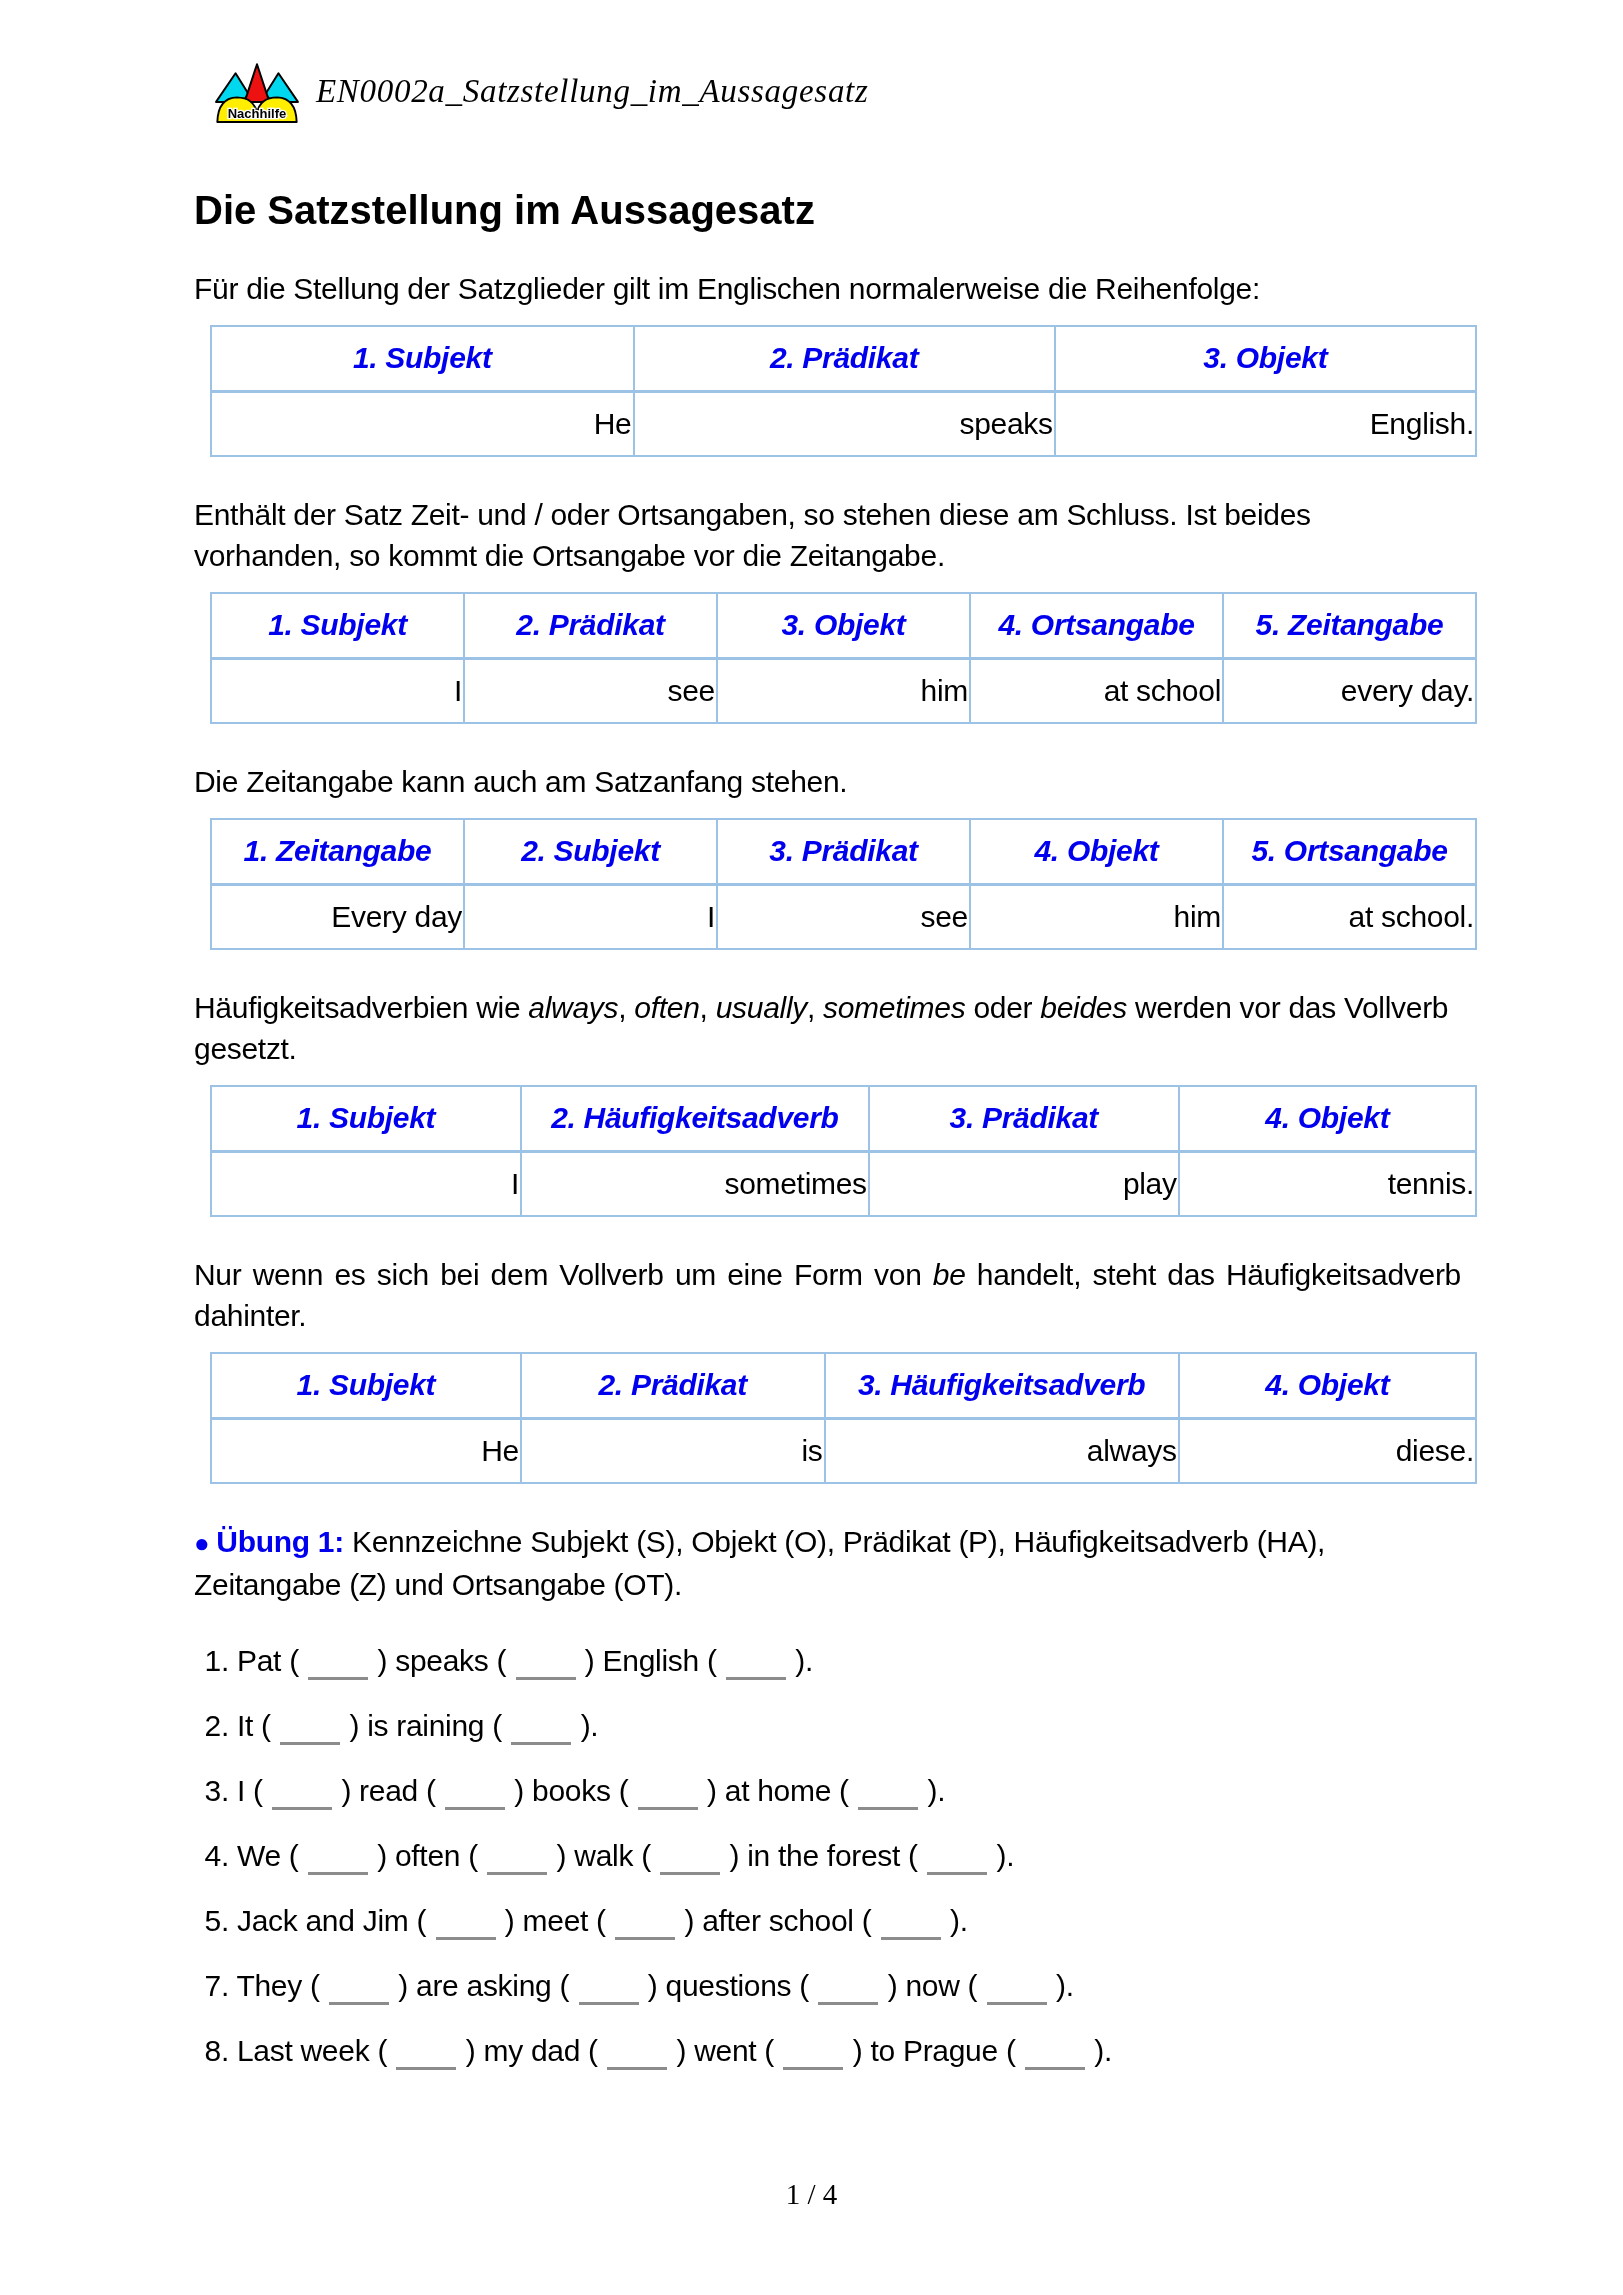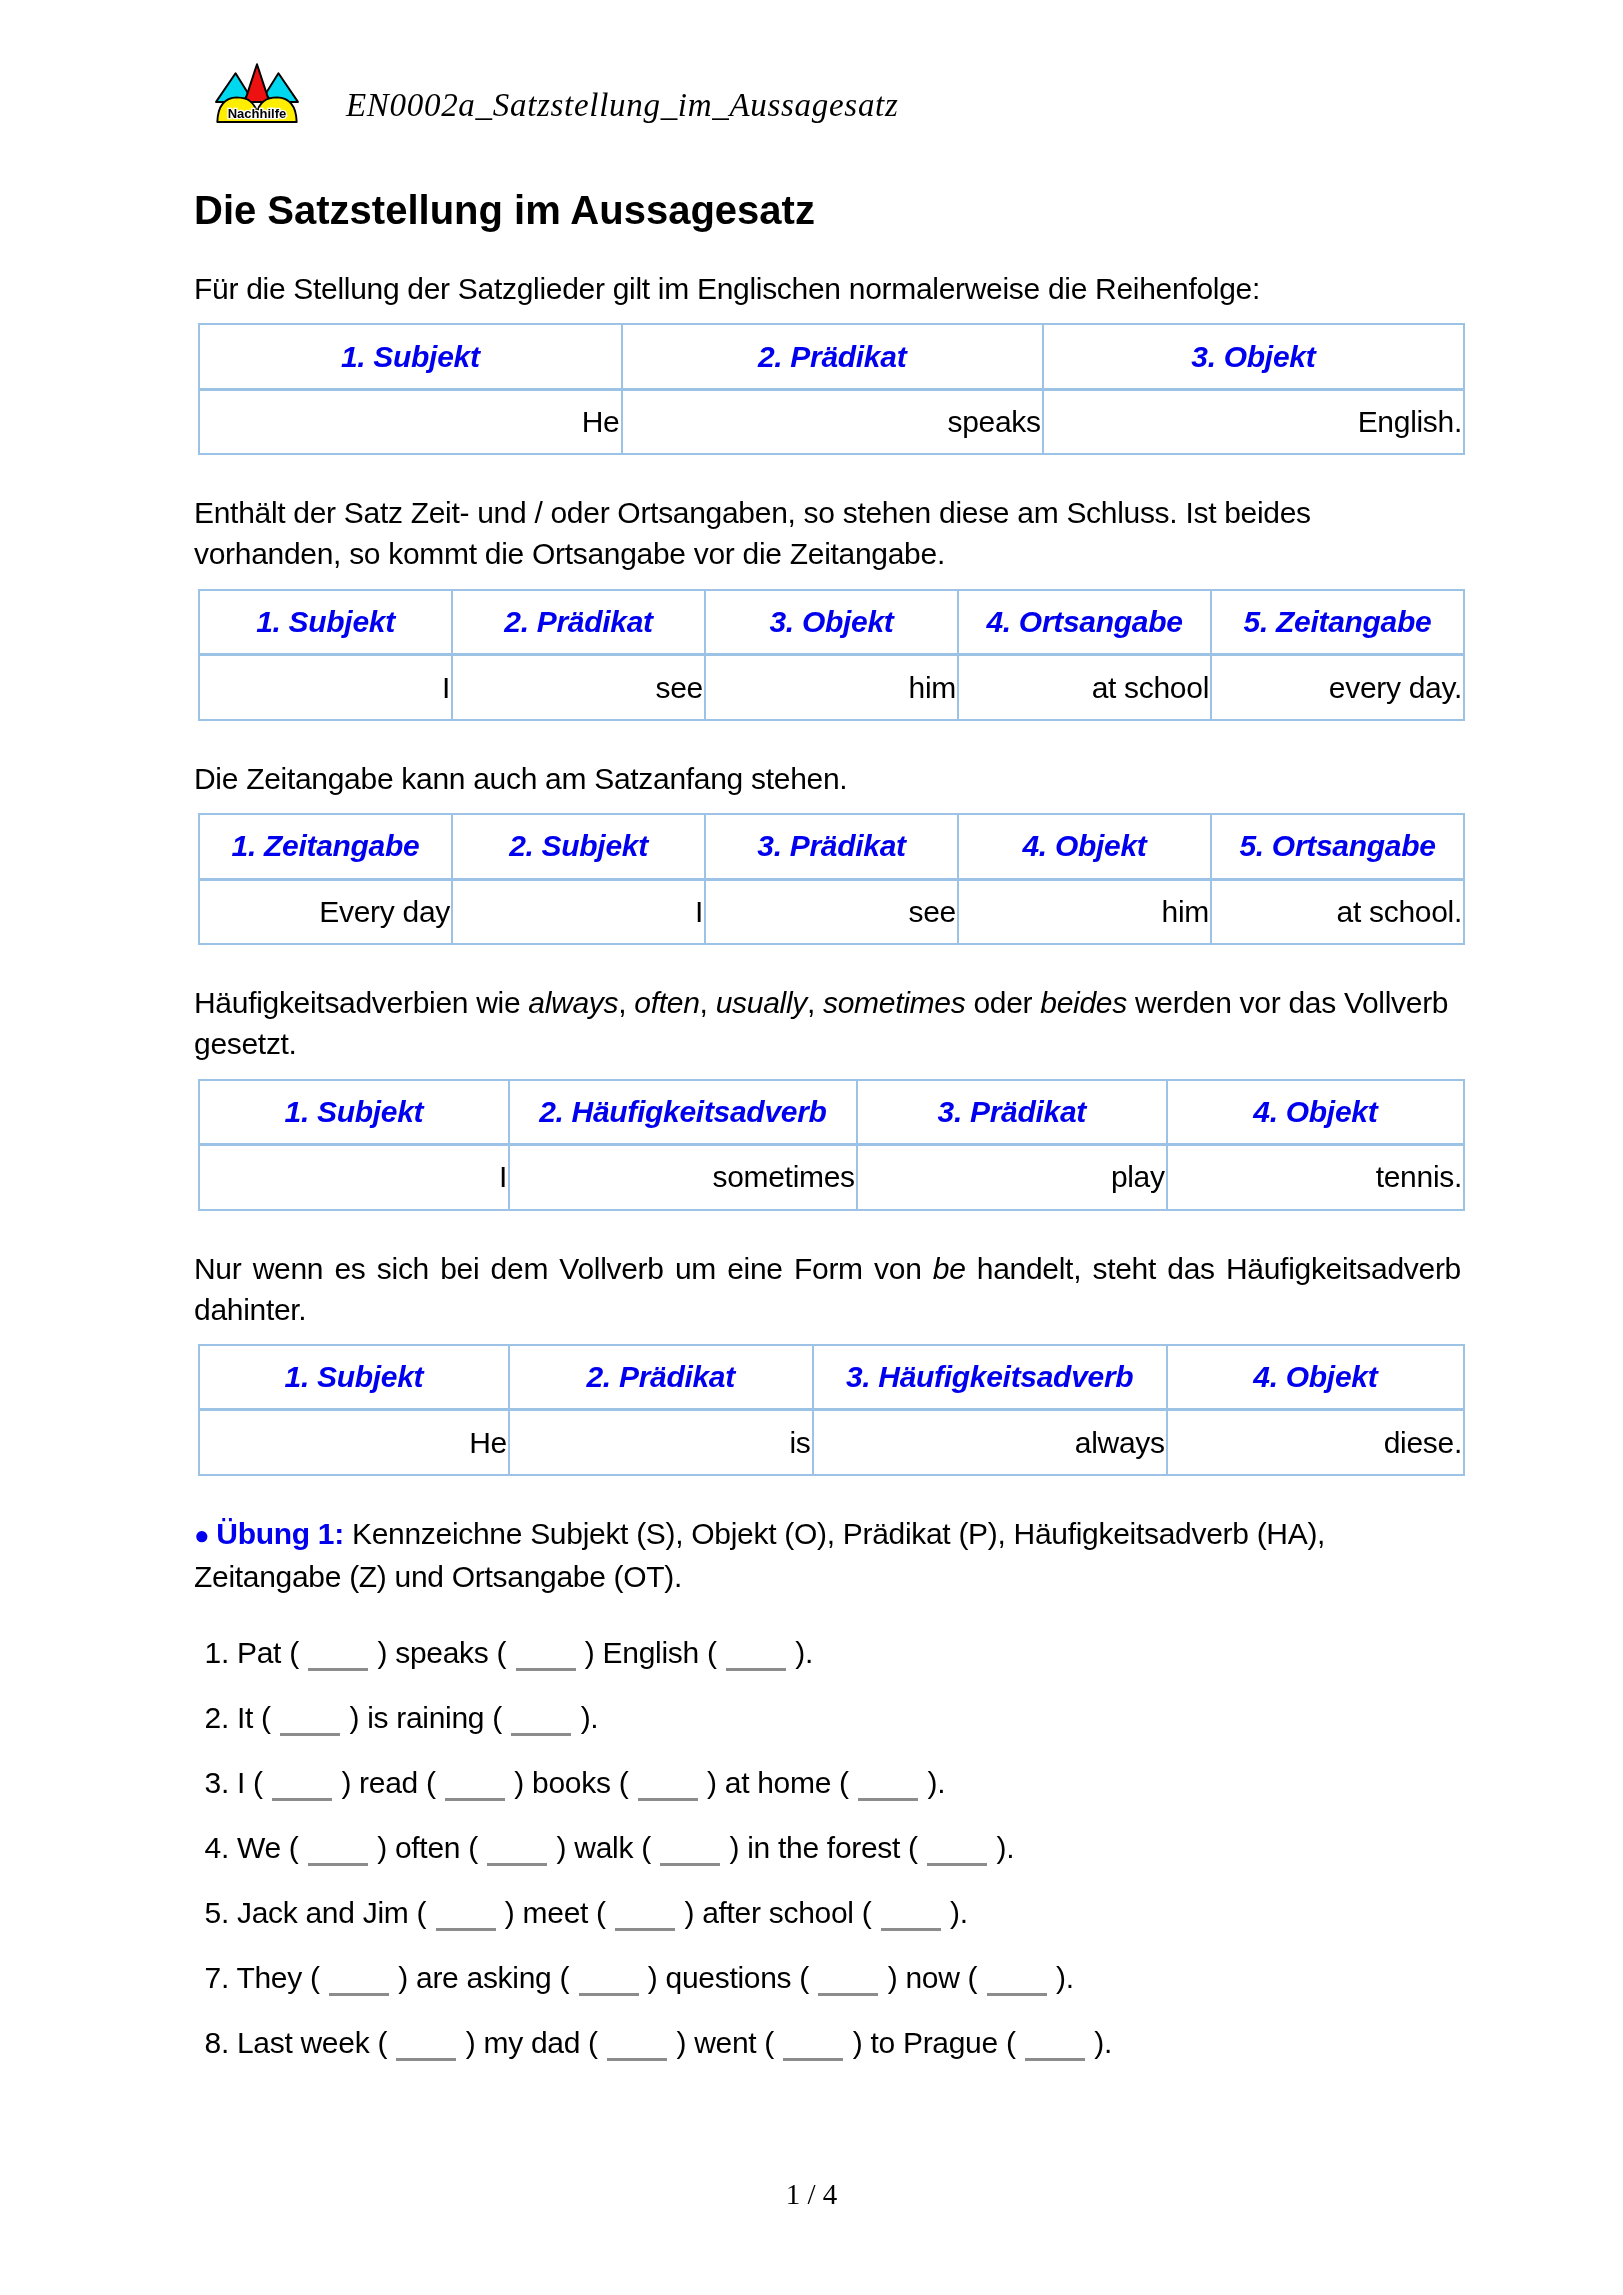--- a/index.html
+++ b/index.html
@@ -12,40 +12,40 @@
   }
   *{box-sizing:border-box;}
   html,body{margin:0;padding:0;}
   body{
     width:1623px;height:2295px;background:#ffffff;color:#000;
     font-family:"Liberation Sans", sans-serif;
   }
   .page{position:relative;width:1623px;height:2295px;overflow:hidden;background:#fff;}
 
   
-  .header{position:absolute;top:59px;left:208px;display:flex;align-items:flex-end;gap:40px;}
+  .header{position:absolute;top:59px;left:208px;display:flex;align-items:center;gap:10px;}
   .logo{width:98px;height:65px;display:block;}
   .filename{
     font-family:"Liberation Serif", serif;font-style:italic;font-size:33px;
     letter-spacing:0.7px;white-space:nowrap;
   }
 
   
   .content{position:absolute;top:189px;left:194px;width:1267px;}
   h1.title{margin:0;font-size:40px;line-height:42px;font-weight:bold;letter-spacing:0;}
 
   .para{
     font-size:30px;line-height:41px;letter-spacing:-0.3px;
     margin:37px 0 14.4px 0;
   }
   .para.justify{text-align:justify;}
   .it{font-style:italic;}
 
   
-  .gtable{width:100%;border-collapse:collapse;table-layout:fixed;margin:4px;}
+  .gtable{width:100%;border-collapse:collapse;table-layout:fixed;margin:16px;}
   .gtable th,.gtable td{
     height:65px;font-size:30px;letter-spacing:-0.3px;vertical-align:middle;
     border-left:2px solid var(--tborder);border-right:2px solid var(--tborder);
   }
   .gtable th{
     border-top:2px solid var(--tborder);border-bottom:3.3px solid var(--tborder);
     color:var(--accent);font-style:italic;font-weight:bold;text-align:center;
     font-size:30px;
   }
   .gtable td{

